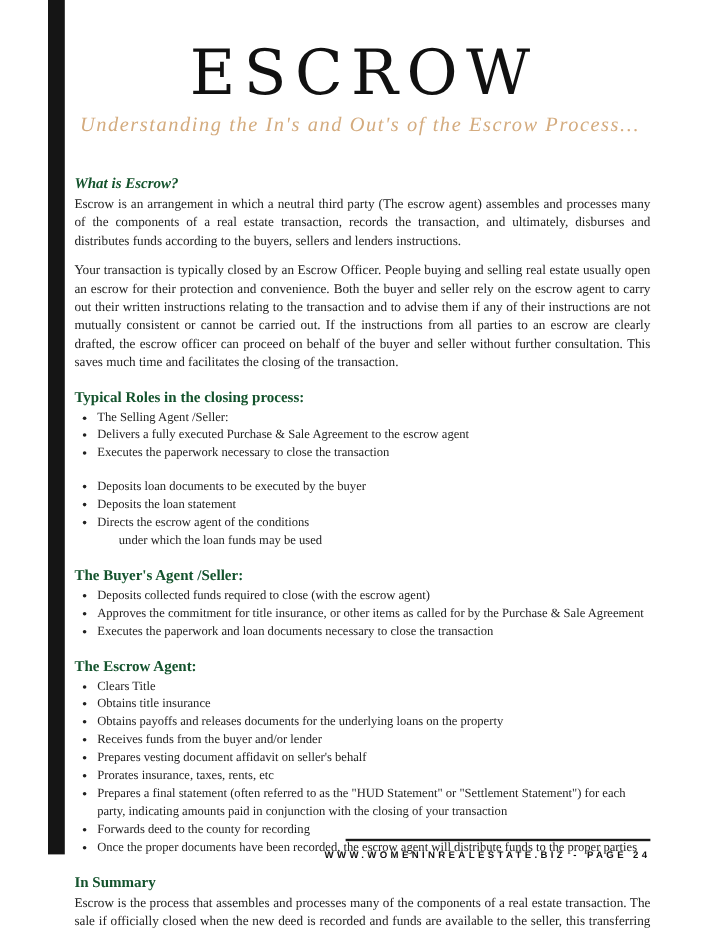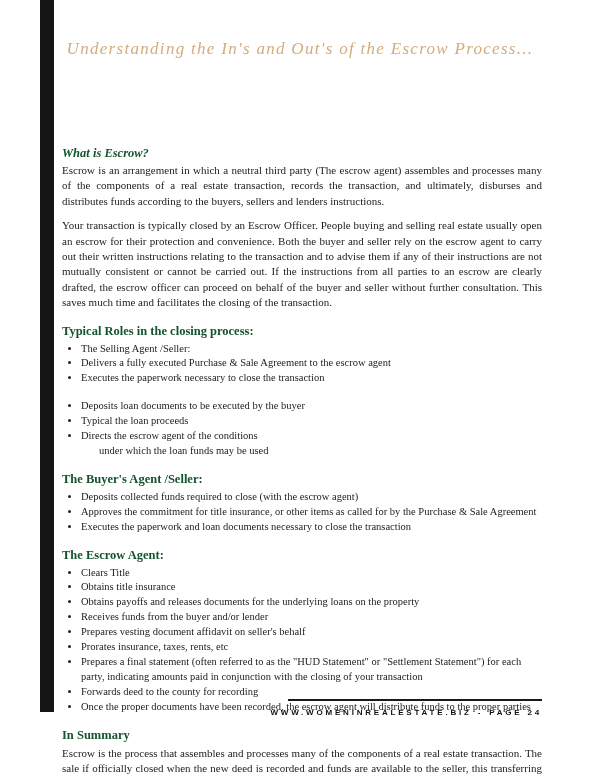--- a/index.html
+++ b/index.html
@@ -96,20 +96,21 @@
   .footer-text .sep { margin: 0 6px; }
 </style>
 </head>
 <body>
 
 <div class="page">
 
   <div class="side-bar"></div>
 
   <header>
+    <h1 class="title">ESCROW</h1>
     <div class="subtitle">Understanding the In's and Out's of the Escrow Process...</div>
   </header>
 
   <main class="content">
 
     <div class="section">
       <h2 class="italic-heading">What is Escrow?</h2>
       <p>Escrow is an arrangement in which a neutral third party (The escrow agent) assembles and processes many of the components of a real estate transaction, records the transaction, and ultimately, disburses and distributes funds according to the buyers, sellers and lenders instructions.</p>
       <p class="para-gap">Your transaction is typically closed by an Escrow Officer. People buying and selling real estate usually open an escrow for their protection and convenience. Both the buyer and seller rely on the escrow agent to carry out their written instructions relating to the transaction and to advise them if any of their instructions are not mutually consistent or cannot be carried out. If the instructions from all parties to an escrow are clearly drafted, the escrow officer can proceed on behalf of the buyer and seller without further consultation. This saves much time and facilitates the closing of the transaction.</p>
     </div>
@@ -119,21 +120,21 @@
       <ul class="bullet-list">
         <li>The Selling Agent /Seller:</li>
         <li>Delivers a fully executed Purchase &amp; Sale Agreement to the escrow agent</li>
         <li>Executes the paperwork necessary to close the transaction</li>
       </ul>
     </div>
 
     <div class="section">
       <ul class="bullet-list">
         <li>Deposits loan documents to be executed by the buyer</li>
-        <li>Typical the loan proceeds</li>
+        <li>Deposits the loan statement</li>
         <li><span>Directs the escrow agent of the conditions</span><span class="bullet-continuation">under which the loan funds may be used</span></li>
       </ul>
     </div>
 
     <div class="section">
       <h2>The Buyer's Agent /Seller:</h2>
       <ul class="bullet-list">
         <li>Deposits collected funds required to close (with the escrow agent)</li>
         <li>Approves the commitment for title insurance, or other items as called for by the Purchase &amp; Sale Agreement</li>
         <li>Executes the paperwork and loan documents necessary to close the transaction</li>

